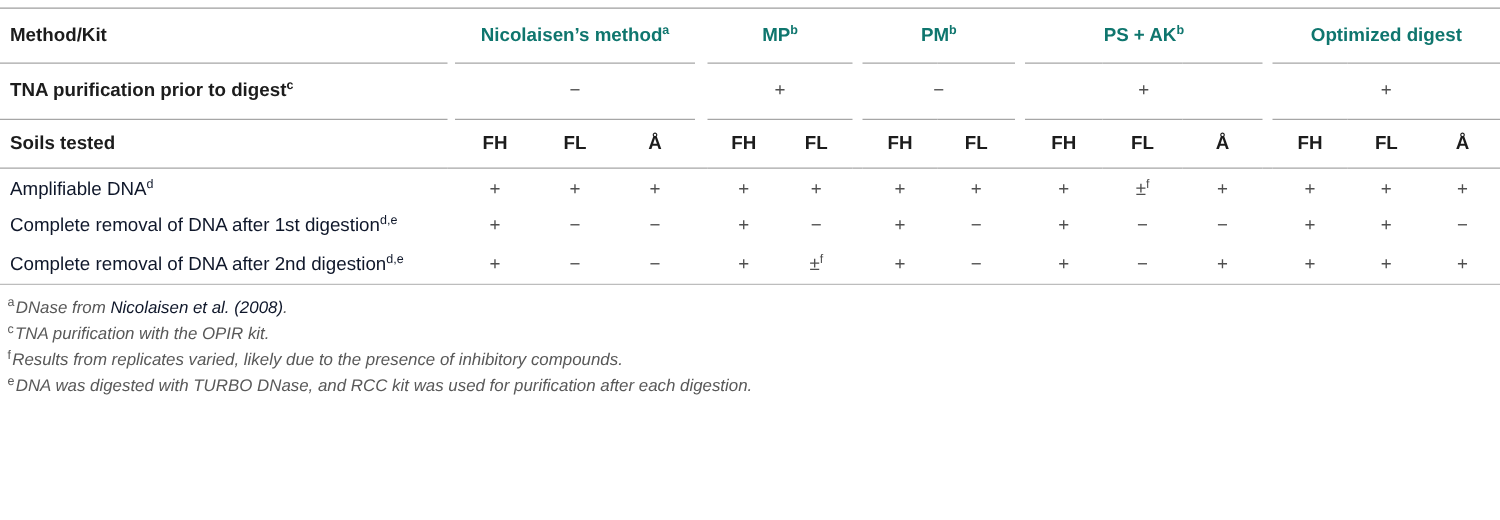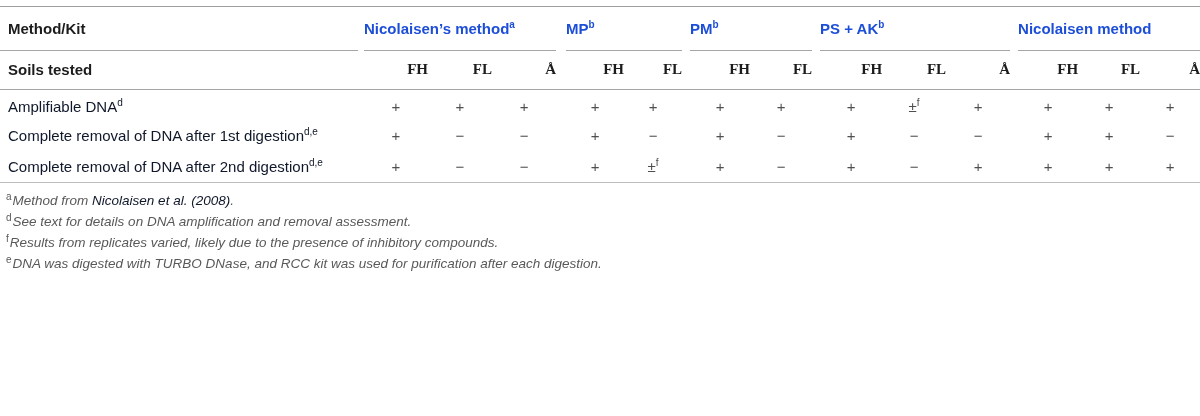--- a/index.html
+++ b/index.html
@@ -34,33 +34,33 @@
     padding-left: 8px;
     font-weight: bold;
     color: #1c1c1c;
     margin-left: 20px;
   }
   tr.dr .lbl {
     font-weight: normal;
     color: #0f172a;
   }
   .grp {
+    text-align: center;
     font-weight: bold;
-    color: #1d4ed8;
+    color: #0f766e;
   }
   .val {
     text-align: center;
     font-weight: normal;
     color: #4f4f4f;
   }
   .soil {
-    text-align: right;
+    text-align: center;
     font-weight: bold;
     color: #1c1c1c;
-    font-family: Liberation Serif, serif;
   }
   sup {
     font-size: 10px;
     line-height: 0;
     vertical-align: super;
   }
   .footnotes {
     padding: 7px 0 0 6px;
   }
   .fn {
@@ -110,23 +110,36 @@
       <td class="lbl bb">Method/Kit</td>
       <td></td>
       <td class="grp bb" colspan="3">Nicolaisen’s method<sup>a</sup></td>
       <td></td>
       <td class="grp bb" colspan="2">MP<sup>b</sup></td>
       <td></td>
       <td class="grp bb" colspan="2">PM<sup>b</sup></td>
       <td></td>
       <td class="grp bb" colspan="3">PS + AK<sup>b</sup></td>
       <td></td>
-      <td class="grp bb" colspan="3">Nicolaisen method</td>
-    </tr>
-
+      <td class="grp bb" colspan="3">Optimized digest</td>
+    </tr>
+
+    <tr class="r2">
+      <td class="lbl bb">TNA purification prior to digest<sup>c</sup></td>
+      <td></td>
+      <td class="val bb" colspan="3">−</td>
+      <td></td>
+      <td class="val bb" colspan="2">+</td>
+      <td></td>
+      <td class="val bb" colspan="2">−</td>
+      <td></td>
+      <td class="val bb" colspan="3">+</td>
+      <td></td>
+      <td class="val bb" colspan="3">+</td>
+    </tr>
 
     <tr class="r3">
       <td class="lbl bb">Soils tested</td>
       <td class="bb"></td>
       <td class="soil bb">FH</td>
       <td class="soil bb">FL</td>
       <td class="soil bb">Å</td>
       <td class="bb"></td>
       <td class="soil bb">FH</td>
       <td class="soil bb">FL</td>
@@ -207,17 +220,17 @@
       <td class="val">+</td>
       <td class="val">+</td>
       <td class="val">+</td>
     </tr>
 
   </tbody>
     </table>
 </div>
 
 <div class="footnotes">
-  <div class="fn"><sup>a</sup><span>Method from </span><span class="link">Nicolaisen et al. (2008)</span><span>.</span></div>
-  <div class="fn"><sup>d</sup><span>See text for details on DNA amplification and removal assessment.</span></div>
+  <div class="fn"><sup>a</sup><span>DNase from </span><span class="link">Nicolaisen et al. (2008)</span><span>.</span></div>
+  <div class="fn"><sup>c</sup><span>TNA purification with the OPIR kit.</span></div>
   <div class="fn"><sup>f</sup><span>Results from replicates varied, likely due to the presence of inhibitory compounds.</span></div>
   <div class="fn"><sup>e</sup><span>DNA was digested with TURBO DNase, and RCC kit was used for purification after each digestion.</span></div>
 </div>
 
 </body></html>

